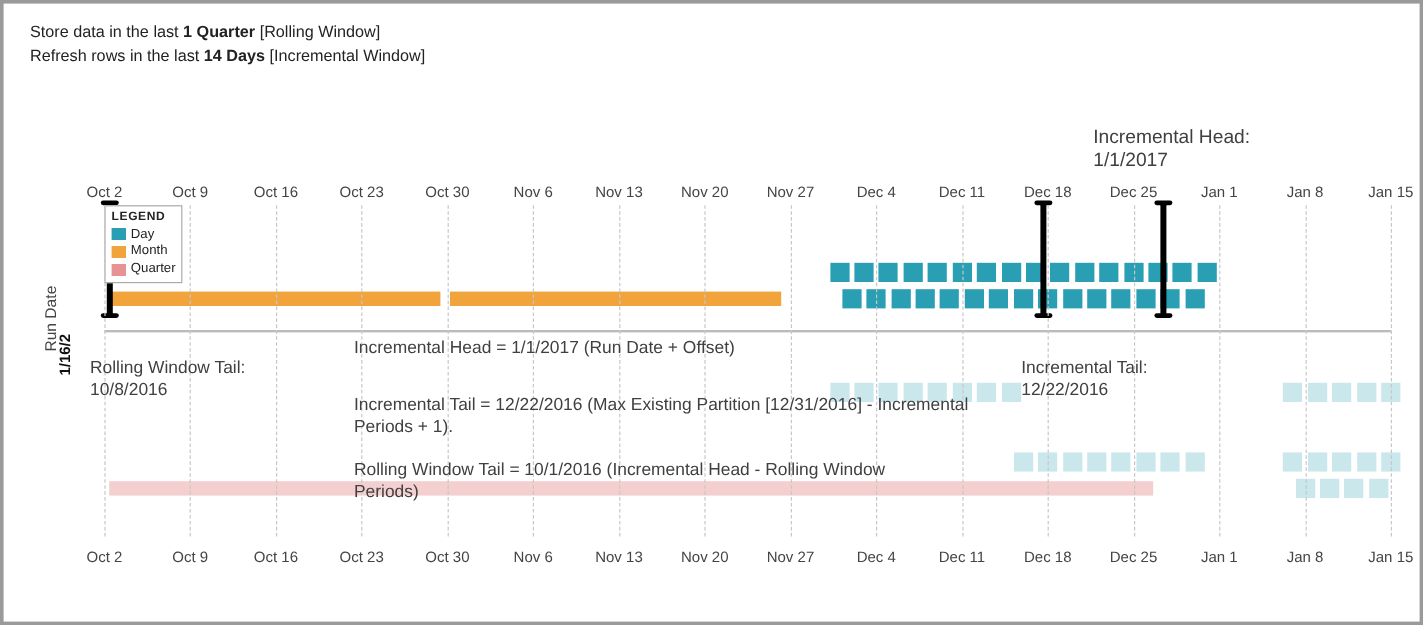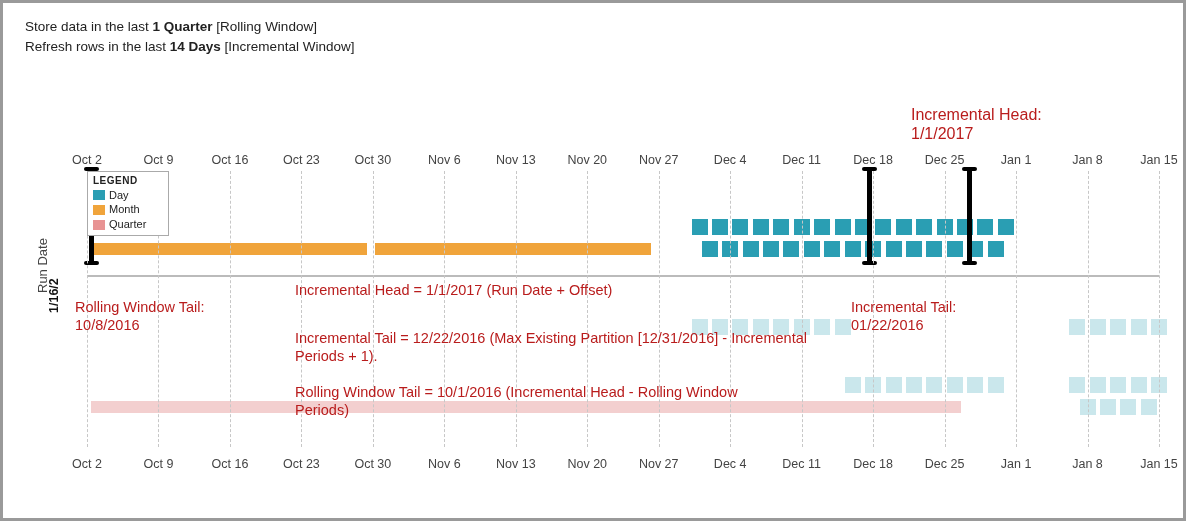--- a/index.html
+++ b/index.html
@@ -93,21 +93,21 @@
     border-left:1px dashed #c7c7c7;
   }
 
   
   .legend {
     position:absolute;
     top:8px; left:0;
     background:#fff;
     border:1px solid #aaa;
     font-size:11px;
-    padding:2px 22px 3px 5px;
+    padding:2px 5px 3px 5px;
     z-index:10;
     line-height:1.35;
   }
   .legend-title { font-size:10px; font-weight:700; letter-spacing:0.5px; }
   .legend-row { display:flex; align-items:center; gap:4px; }
   .swatch { width:12px; height:10px; display:inline-block; }
   .sw-day { background:#2a9eb3; }
   .sw-month { background:#f0a43b; }
   .sw-quarter { background:#e89393; }
 
@@ -151,21 +151,21 @@
     height:4px;
     background:#000;
     border-radius:2px;
   }
   .marker::before { top:-2px; }
   .marker::after { bottom:-2px; }
 
   .annot {
     position:absolute;
     font-size:14.5px;
-    color:#b91c1c;
+    color:#404040;
     line-height:1.25;
     z-index:5;
     background:transparent;
   }
   .annot.big { font-size:16px; }
 </style>
 </head>
 <body>
 
 <div class="outer">
@@ -341,21 +341,21 @@
         <div class="xtick-bottom" style="left: 1072px;">Jan 15</div>
       </div>
 
     <div class="annot" style="left:34px; top:185px;">
       <span>Rolling Window Tail:</span><br>
       <span>10/8/2016</span>
     </div>
 
     <div class="annot" style="left:810px; top:185px;">
       <span>Incremental Tail:</span><br>
-      <span>01/22/2016</span>
+      <span>12/22/2016</span>
     </div>
 
     <div class="annot" style="left:254px; top:168px; width:500px;">Incremental Head = 1/1/2017 (Run Date + Offset)</div>
     <div class="annot" style="left:254px; top:216px; width:520px;">Incremental Tail = 12/22/2016 (Max Existing Partition [12/31/2016] - Incremental Periods + 1).</div>
     <div class="annot" style="left:254px; top:270px; width:480px;">Rolling Window Tail = 10/1/2016 (Incremental Head - Rolling Window Periods)</div>
 
   </div>
 
 </div>
 

